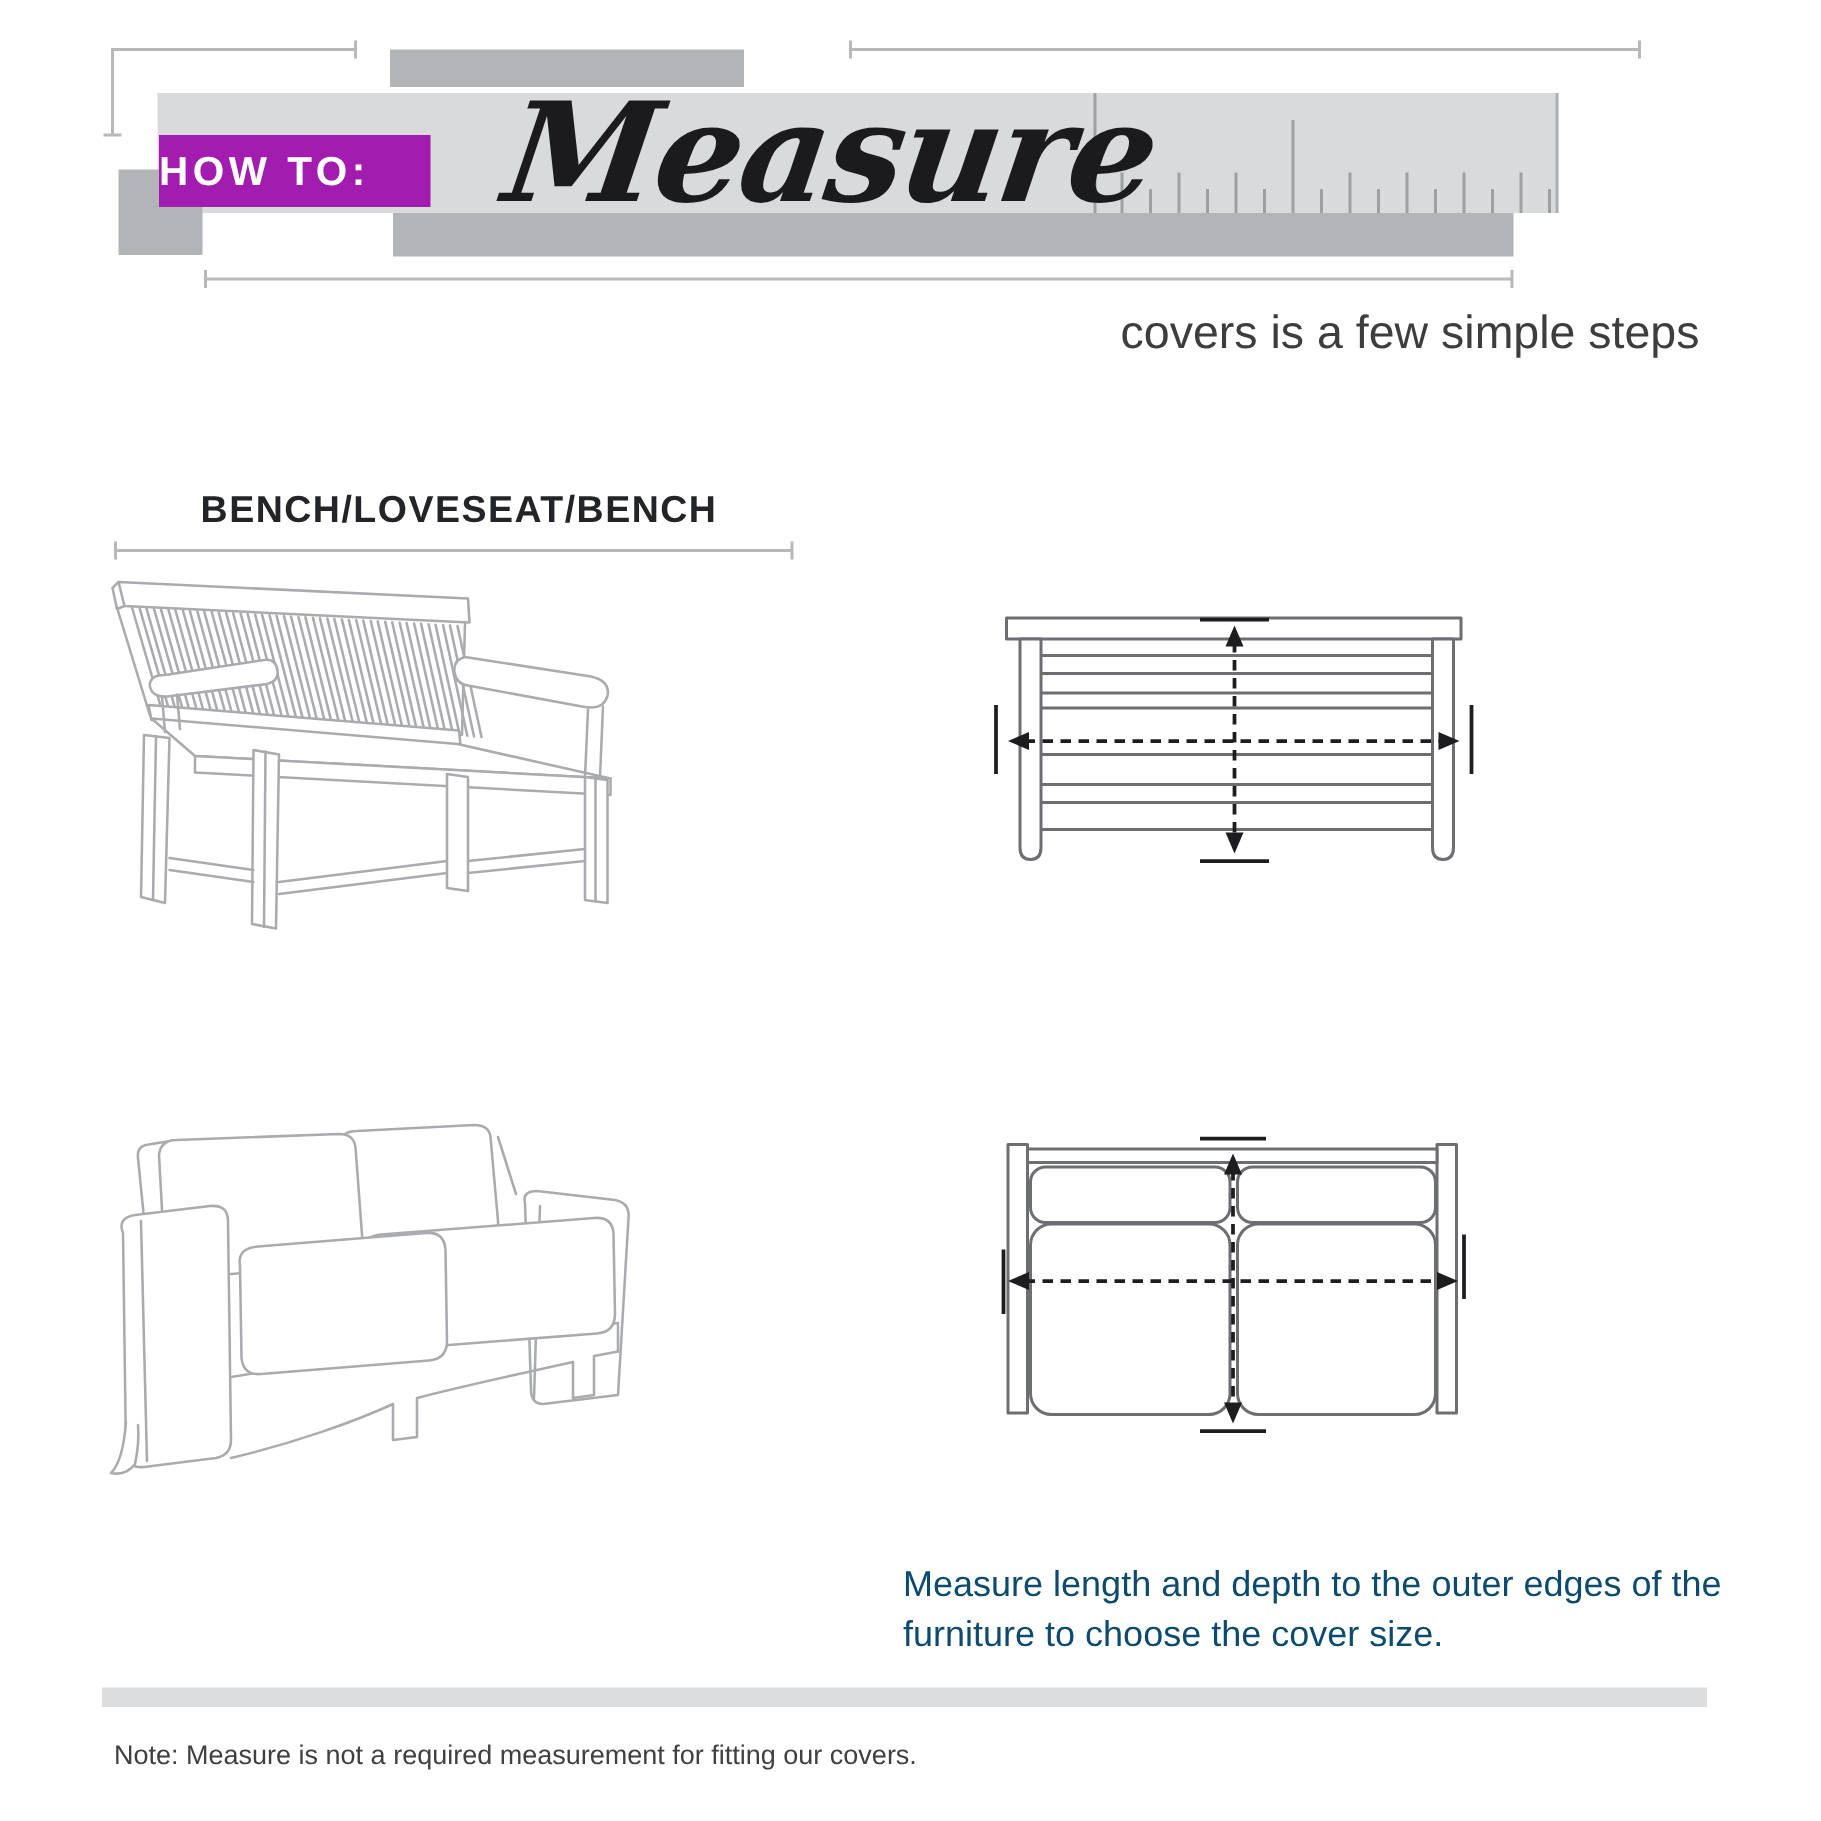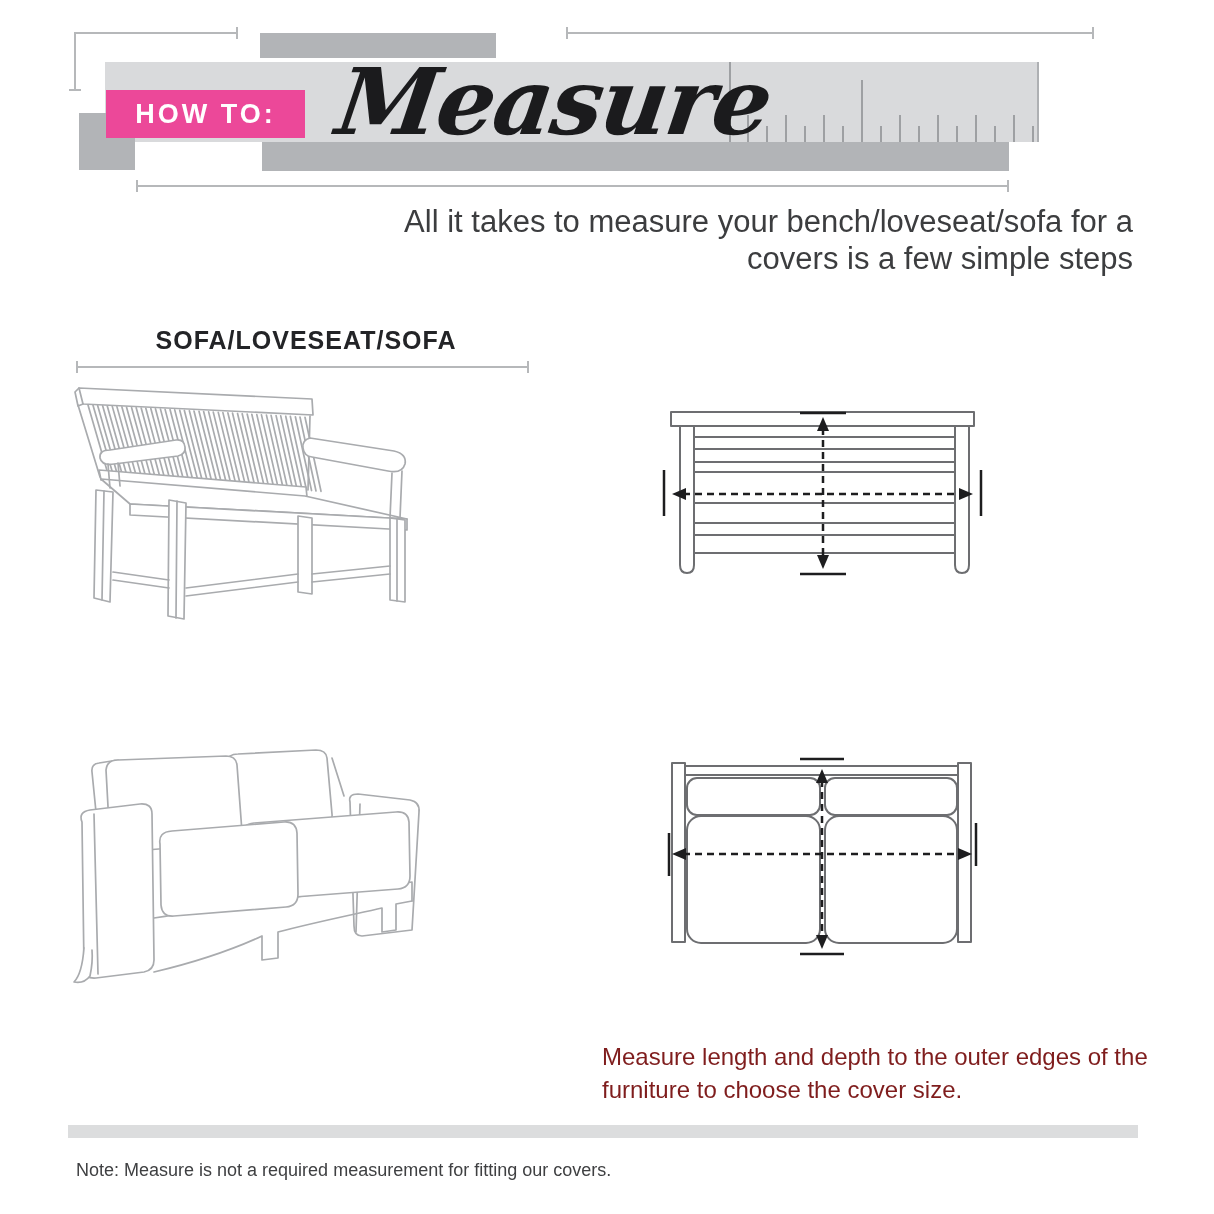--- a/index.html
+++ b/index.html
@@ -5,33 +5,33 @@
   html,body{margin:0;padding:0;background:#ffffff;}
   .canvas{position:relative;width:1214px;height:1214px;background:#fff;overflow:hidden;
           font-family:"Liberation Sans",sans-serif;color:#414042;}
   .abs{position:absolute;}
 
   
   .rect-top      {left:260px;top:33px;width:236px;height:25px;background:#b2b4b7;}
   .band          {left:105px;top:62px;width:932px;height:80px;background:#d9dadc;border-right:2px solid #aeb0b3;}
   .band-bottom   {left:262px;top:142px;width:747px;height:29px;background:#b2b4b7;}
   .square-left   {left:79px;top:113px;width:56px;height:57px;background:#b2b4b7;}
-  .kicker-box    {left:106px;top:90px;width:199px;height:48px;background:#ec4899;display:flex;
-                  align-items:center;justify-content:center;}
+  .kicker-box    {left:106px;top:90px;width:181px;height:48px;background:#a21caf;display:flex;
+                  align-items:center;justify-content:flex-start;}
   .kicker-box span{color:#fff;font-weight:bold;font-size:27px;letter-spacing:3px;}
   .script-title  {left:338px;top:48px;font-family:"DejaVu Serif",serif;font-style:italic;font-weight:bold;
                   font-size:92px;line-height:108px;color:#1b1b1d;transform:skewX(-8deg);letter-spacing:-2px;}
   .ruler{left:624px;top:0;width:311px;height:100%;border-left:2px solid #9ea0a3;position:absolute;}
   .tick{position:absolute;bottom:0;width:2px;background:#9ea0a3;}
 
   
   .intro{right:81px;top:203px;text-align:right;font-size:31px;line-height:37px;font-weight:300;color:#3c3d3f;}
   .section-label{left:100px;top:326px;width:412px;text-align:center;font-weight:bold;font-size:25px;
                  letter-spacing:1px;color:#232427;}
-  .instruction{left:602px;top:1040px;font-size:24px;line-height:33px;color:#7f1d1d;}
+  .instruction{left:602px;top:1040px;font-size:24px;line-height:33px;color:#0c4a6e;}
   .bottom-bar{left:68px;top:1125px;width:1070px;height:13px;background:#dcddde;}
   .footnote{left:76px;top:1160px;font-size:18px;color:#3f4042;}
 
   svg{display:block;}
   .lineart{stroke:#a9abae;stroke-width:1.7;fill:none;stroke-linejoin:round;stroke-linecap:round;}
   .lineart .wfill{fill:#ffffff;}
   .tv-frame{stroke:#6d6e71;stroke-width:2;fill:#ffffff;stroke-linejoin:round;}
   .tv-dash{stroke:#1d1d1f;stroke-width:2.5;fill:none;stroke-dasharray:7 5;}
   .tv-cap{stroke:#1d1d1f;stroke-width:2.5;fill:none;}
   .tv-arrow{fill:#1d1d1f;stroke:none;}
@@ -74,25 +74,24 @@
       </div>
   </div>
   <div class="abs band-bottom"></div>
   <div class="abs square-left"></div>
   <div class="abs kicker-box">
     <span>HOW TO:</span>
   </div>
   <div class="abs script-title">Measure</div>
 
   <div class="abs intro">
-    <div>All it takes to measure your bench/loveseat/sofa for a</div>
     <div>covers is a few simple steps</div>
   </div>
 
-  <div class="abs section-label">SOFA/LOVESEAT/SOFA</div>
+  <div class="abs section-label">BENCH/LOVESEAT/BENCH</div>
   <svg class="abs" style="left:70px;top:358px;" width="470" height="20" viewBox="0 0 470 20">
     <path class="mline" d="M7,9 L458,9 M7,3 L7,15 M458,3 L458,15"></path>
   </svg>
 
   <svg class="abs" style="left:72px;top:378px;" width="470" height="252" viewBox="0 0 470 252">
     <g class="lineart">
       <g id="bench-slats">
           <line x1="16" y1="27" x2="36" y2="96"></line>
           <line x1="21" y1="27.3" x2="41" y2="96.3"></line>
           <line x1="25.636363636363637" y1="27.545454545454547" x2="45.45454545454546" y2="96.77272727272727"></line>

